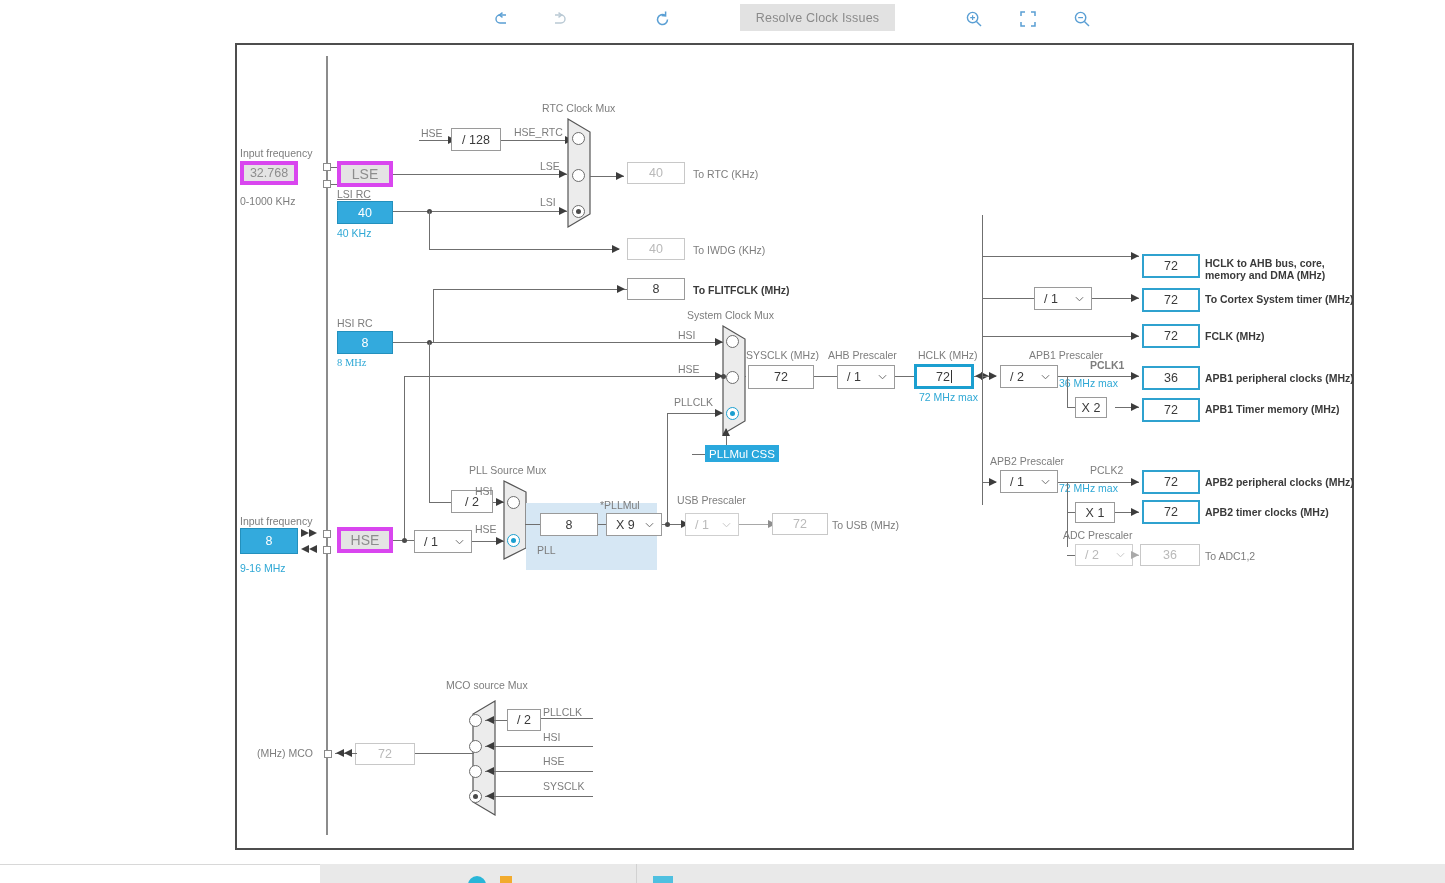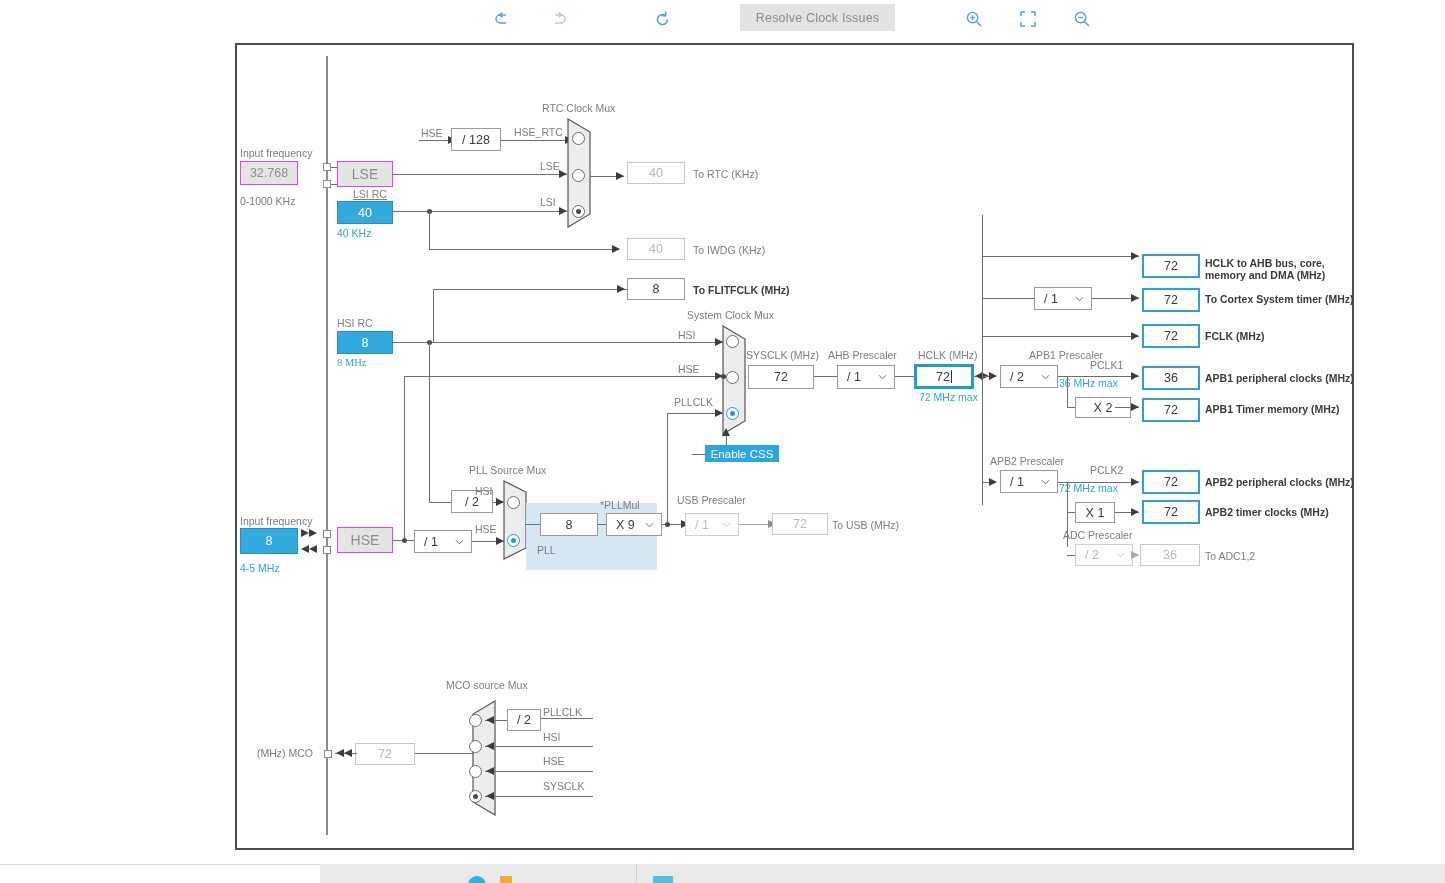--- a/index.html
+++ b/index.html
@@ -38,21 +38,21 @@
   }
   .lbl.dark { color:#3a3a3a; font-weight:bold; }
   .lbl.blue { color:#2fa8d5; }
 
   .box {
     position:absolute; border:1px solid #9a9a9a; background:#ffffff;
     display:flex; align-items:center; justify-content:center;
     font-size:12.5px; color:#3a3a3a;
   }
   .box.filled { background:#33aadd; border:1px solid #2390bd; color:#ffffff; }
-  .box.grayfill { background:#e4e4e4; border:1px solid #d946ef; color:#8d8d8d; font-size:14px; }
+  .box.grayfill { background:#e4e4e4; border:4px solid #d946ef; color:#8d8d8d; font-size:14px; }
   .box.outblue { border:2px solid #2fa2cf; color:#3a3a3a; }
   .box.focus { border:2px solid #1b9fd0; box-shadow:0 0 0 1px #1b9fd0 inset; }
   .box.readonly { border:1px solid #c8c8c8; color:#b9b9b9; }
 
   .sel {
     position:absolute; border:1px solid #9a9a9a; background:#ffffff;
     display:flex; align-items:center; font-size:12.5px; color:#3a3a3a;
     padding-left:9px;
   }
   .sel .caret {
@@ -158,21 +158,21 @@
     <div class="box grayfill" style="left:3px; top:116px; width:58px; height:24px; font-size:12.5px;">32.768</div>
     <div class="lbl" style="left:3px; top:150px;">0-1000 KHz</div>
 
     <div class="pin" style="left:86px; top:118px;"></div>
     <div class="pin" style="left:86px; top:135px;"></div>
     <div class="wire h" style="left:94px; top:122px; width:6px;"></div>
     <div class="wire h" style="left:94px; top:139px; width:6px;"></div>
 
     <div class="box grayfill" style="left:100px; top:116px; width:56px; height:26px;">LSE</div>
 
-    <div class="lbl" style="left:116px; top:143px;text-decoration:underline;">LSI RC</div>
+    <div class="lbl" style="left:100px; top:143px;text-decoration:underline;">LSI RC</div>
 
     <div class="box filled" style="left:100px; top:156px; width:56px; height:23px;">40</div>
     <div class="lbl blue" style="left:100px; top:182px;">40 KHz</div>
 
     <div class="lbl" style="left:184px; top:82px;">HSE</div>
     <div class="wire h" style="left:182px; top:95px; width:40px;"></div>
     <div class="arrow" style="left:211px; top:91px;"></div>
     <div class="box" style="left:214px; top:83px; width:50px; height:23px;">/ 128</div>
     <div class="wire h" style="left:264px; top:95px; width:72px;"></div>
     <div class="arrow" style="left:328px; top:90.5px;"></div>
@@ -250,21 +250,21 @@
 
     <div class="wire h" style="left:430px; top:368px; width:56px;"></div>
     <div class="arrow" style="left:478px; top:363.5px;"></div>
     <div class="wire v" style="left:430px; top:368px; height:113px;"></div>
 
     <div class="wire h" style="left:455px; top:409px; width:48px;"></div>
     <div class="arrow" style="left:495px; top:404.5px;"></div>
     <div class="wire v" style="left:489px; top:384px; height:25px;"></div>
     <div class="arrow" style="left:485px; top:383px; border-left:4.5px solid transparent; border-right:4.5px solid transparent; border-bottom:8px solid #3c3c3c; border-top:none; width:0; height:0;"></div>
 
-    <div class="css-btn" style="left:468px; top:400px; width:74px;">Enable CSS</div>
+    <div class="css-btn" style="left:468px; top:400px; width:74px;">PLLMul CSS</div>
 
     <div class="wire h" style="left:508px; top:331px; width:1px;"></div>
     <div class="lbl" style="left:509px; top:304px;">SYSCLK (MHz)</div>
     <div class="box" style="left:511px; top:320px; width:66px; height:24px;">72</div>
     <div class="wire h" style="left:577px; top:331px; width:44px;"></div>
     <div class="arrow" style="left:613px; top:326.5px;"></div>
 
     <div class="lbl" style="left:591px; top:304px;">AHB Prescaler</div>
     <div class="sel" style="left:600px; top:320px; width:58px; height:24px;">
       <span>/ 1</span>
@@ -312,30 +312,30 @@
 
     <div class="lbl" style="left:753px; top:304px;margin-left:39px;">APB1 Prescaler</div>
     <div class="wire h" style="left:745px; top:331px; width:14px;"></div>
     <div class="arrow" style="left:752px; top:326.5px;"></div>
     <div class="sel" style="left:763px; top:320px; width:58px; height:23px;">
       <span>/ 2</span>
       <svg class="caret" viewBox="0 0 10 6">
           <path d="M1 1 L5 5 L9 1" fill="none" stroke="#6f6f6f" stroke-width="1.1"></path>
         </svg>
     </div>
-    <div class="lbl" style="left:853px; top:314px;">PCLK1</div>
+    <div class="lbl" style="left:853px; top:314px;font-weight:bold;">PCLK1</div>
     <div class="lbl blue" style="left:822px; top:332px;">36 MHz max</div>
     <div class="wire h" style="left:821px; top:331px; width:81px;"></div>
     <div class="arrow" style="left:894px; top:326.5px;"></div>
     <div class="box outblue" style="left:905px; top:321px; width:58px; height:24px;">36</div>
     <div class="lbl dark" style="left:968px; top:327px;">APB1 peripheral clocks (MHz)</div>
 
     <div class="wire v" style="left:830px; top:331px; height:32px;"></div>
     <div class="wire h" style="left:830px; top:362px; width:8px;"></div>
-    <div class="box" style="left:838px; top:352px; width:56px; height:21px;text-align:center;">X 2</div>
+    <div class="box" style="left:838px; top:352px; width:32px; height:21px;text-align:center;">X 2</div>
     <div class="wire h" style="left:878px; top:362px; width:24px;"></div>
     <div class="arrow" style="left:894px; top:357.5px;"></div>
     <div class="box outblue" style="left:905px; top:353px; width:58px; height:24px;">72</div>
     <div class="lbl dark" style="left:968px; top:358px;">APB1 Timer memory (MHz)</div>
 
     <div class="lbl" style="left:753px; top:410px;">APB2 Prescaler</div>
     <div class="wire h" style="left:745px; top:437px; width:14px;"></div>
     <div class="arrow" style="left:752px; top:432.5px;"></div>
     <div class="sel" style="left:763px; top:425px; width:58px; height:23px;">
       <span>/ 1</span>
@@ -367,21 +367,21 @@
           <path d="M1 1 L5 5 L9 1" fill="none" stroke="#c6c6c6" stroke-width="1.1"></path>
         </svg>
     </div>
     <div class="wire h" style="left:896px; top:510px; width:6px; background:#bbb;"></div>
     <div class="arrow" style="left:894px; top:505.5px; border-left-color:#a9a9a9;"></div>
     <div class="box readonly" style="left:903px; top:499px; width:60px; height:22px;">36</div>
     <div class="lbl" style="left:968px; top:505px;">To ADC1,2</div>
 
     <div class="lbl" style="left:3px; top:470px;">Input frequency</div>
     <div class="box filled" style="left:3px; top:483px; width:58px; height:26px;">8</div>
-    <div class="lbl blue" style="left:3px; top:517px;">4-5 MHz</div>
+    <div class="lbl blue" style="left:3px; top:517px;">9-16 MHz</div>
 
     <div class="arrow" style="left:64px; top:484px;"></div>
     <div class="arrow" style="left:72px; top:484px;"></div>
     <div class="pin" style="left:86px; top:485px;"></div>
     <div class="arrow left" style="left:64px; top:500px;"></div>
     <div class="arrow left" style="left:72px; top:500px;"></div>
     <div class="pin" style="left:86px; top:501px;"></div>
 
     <div class="box grayfill" style="left:100px; top:482px; width:56px; height:26px;">HSE</div>
 

